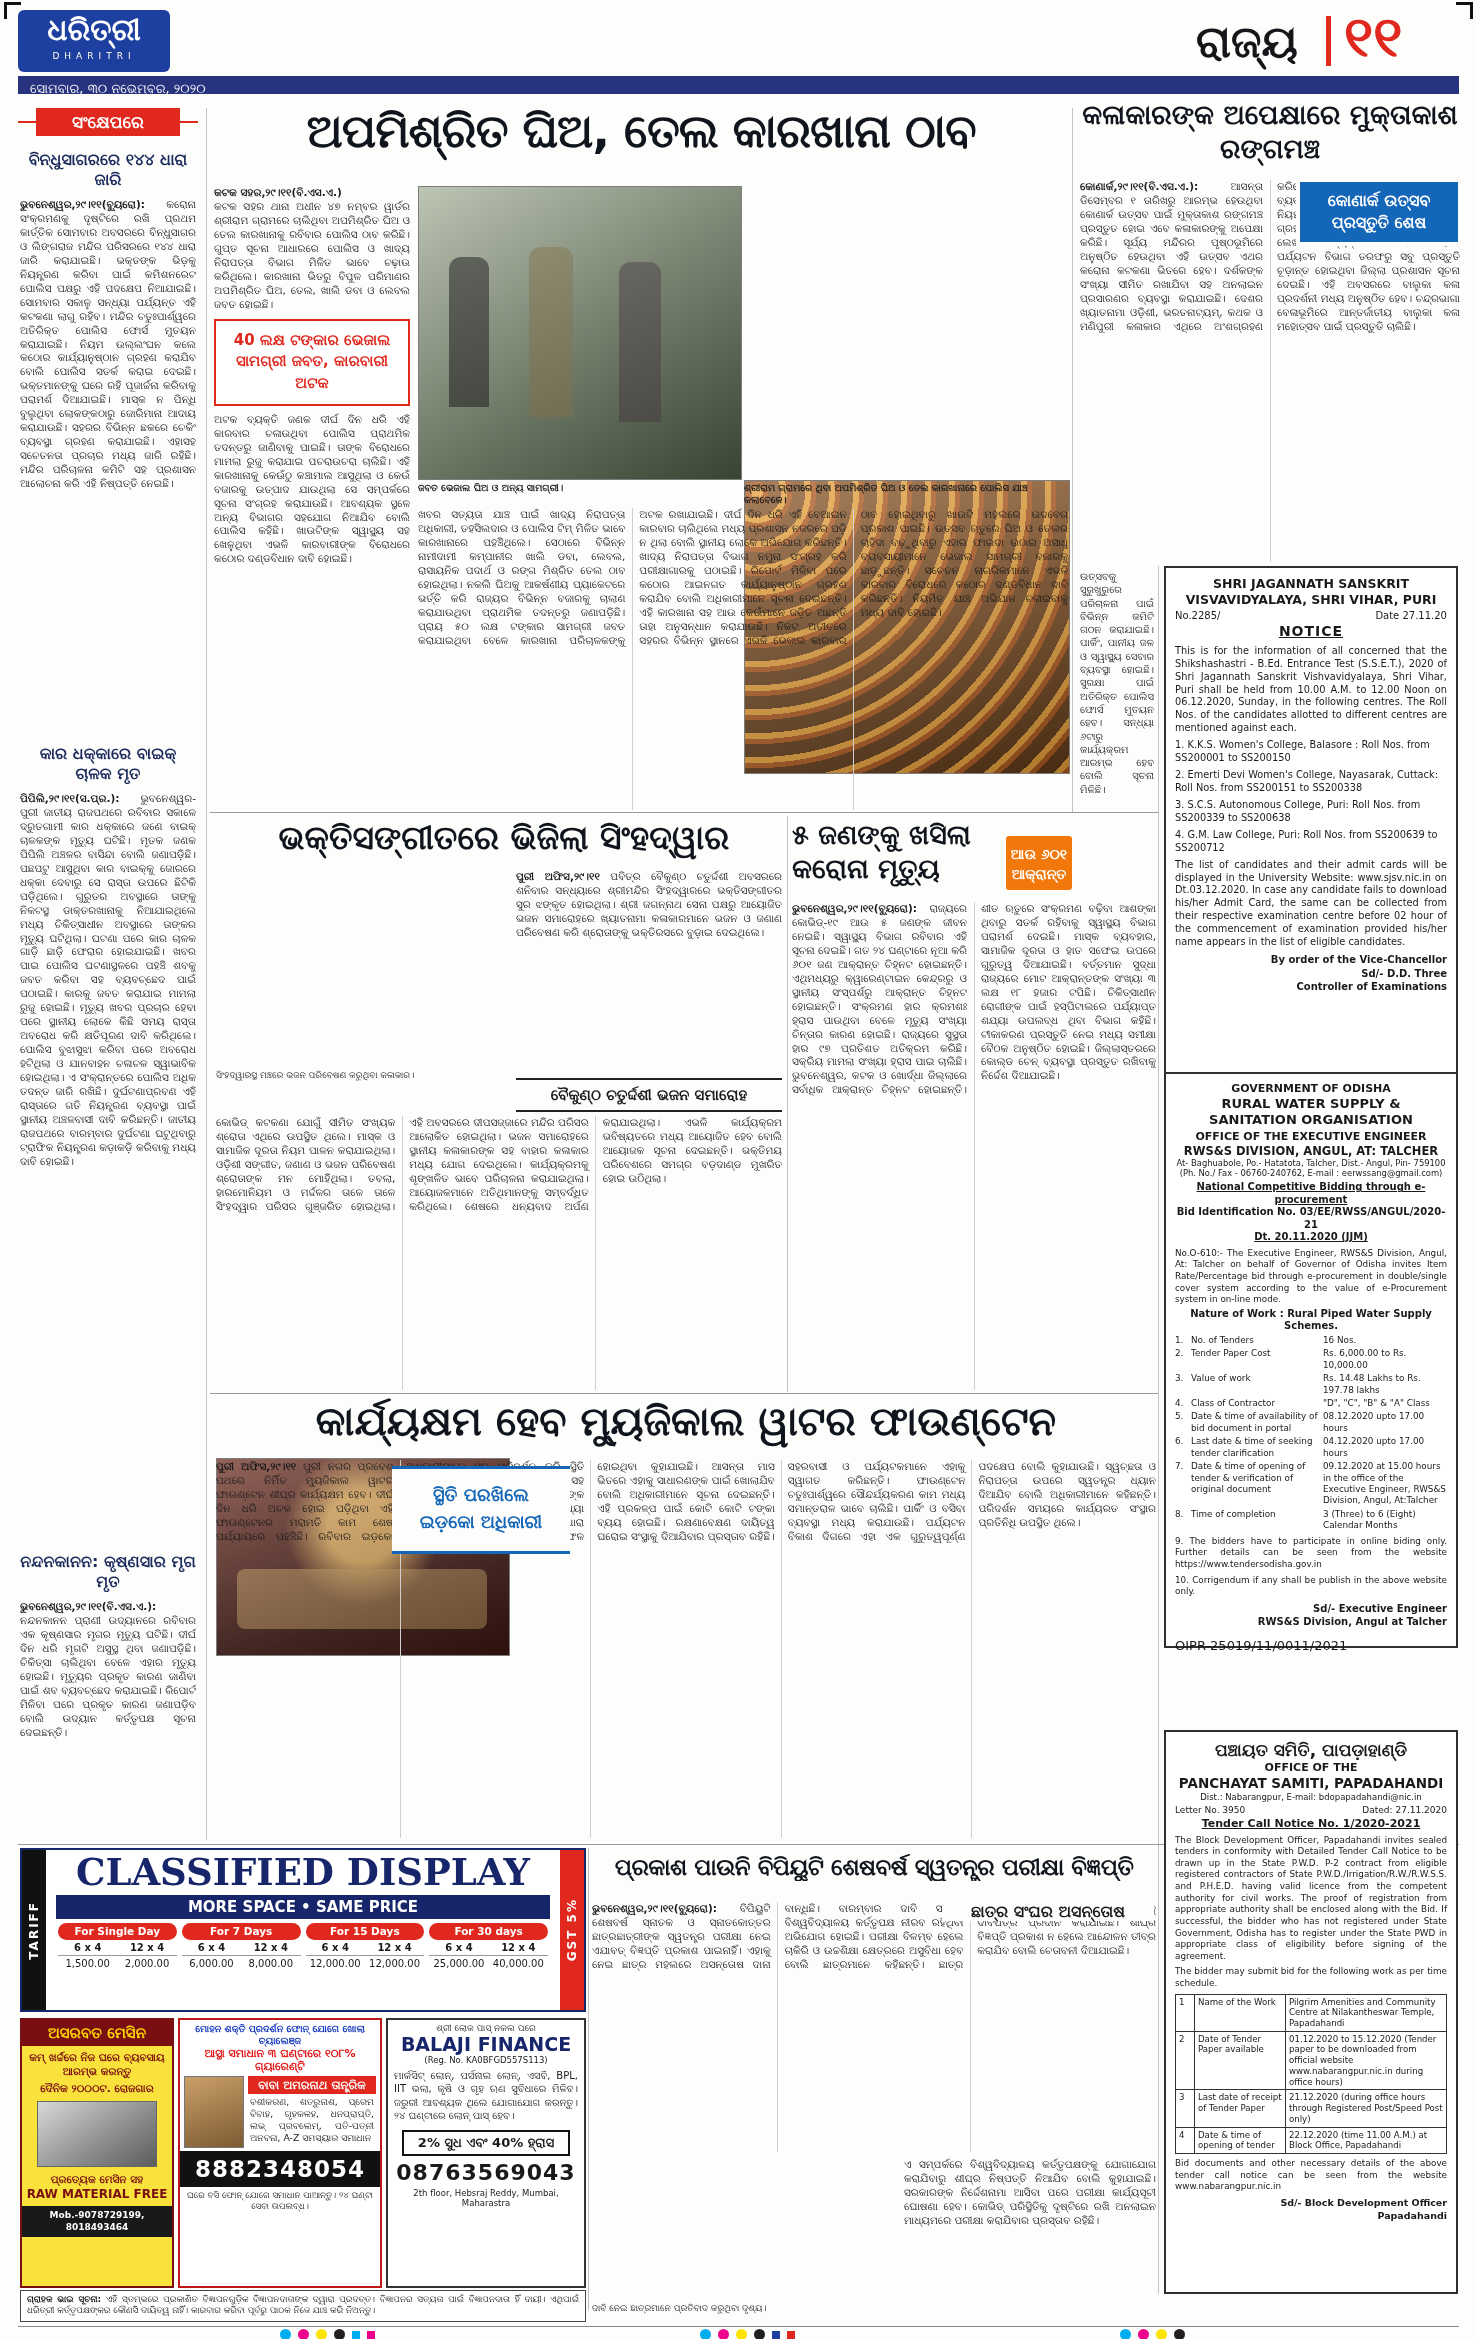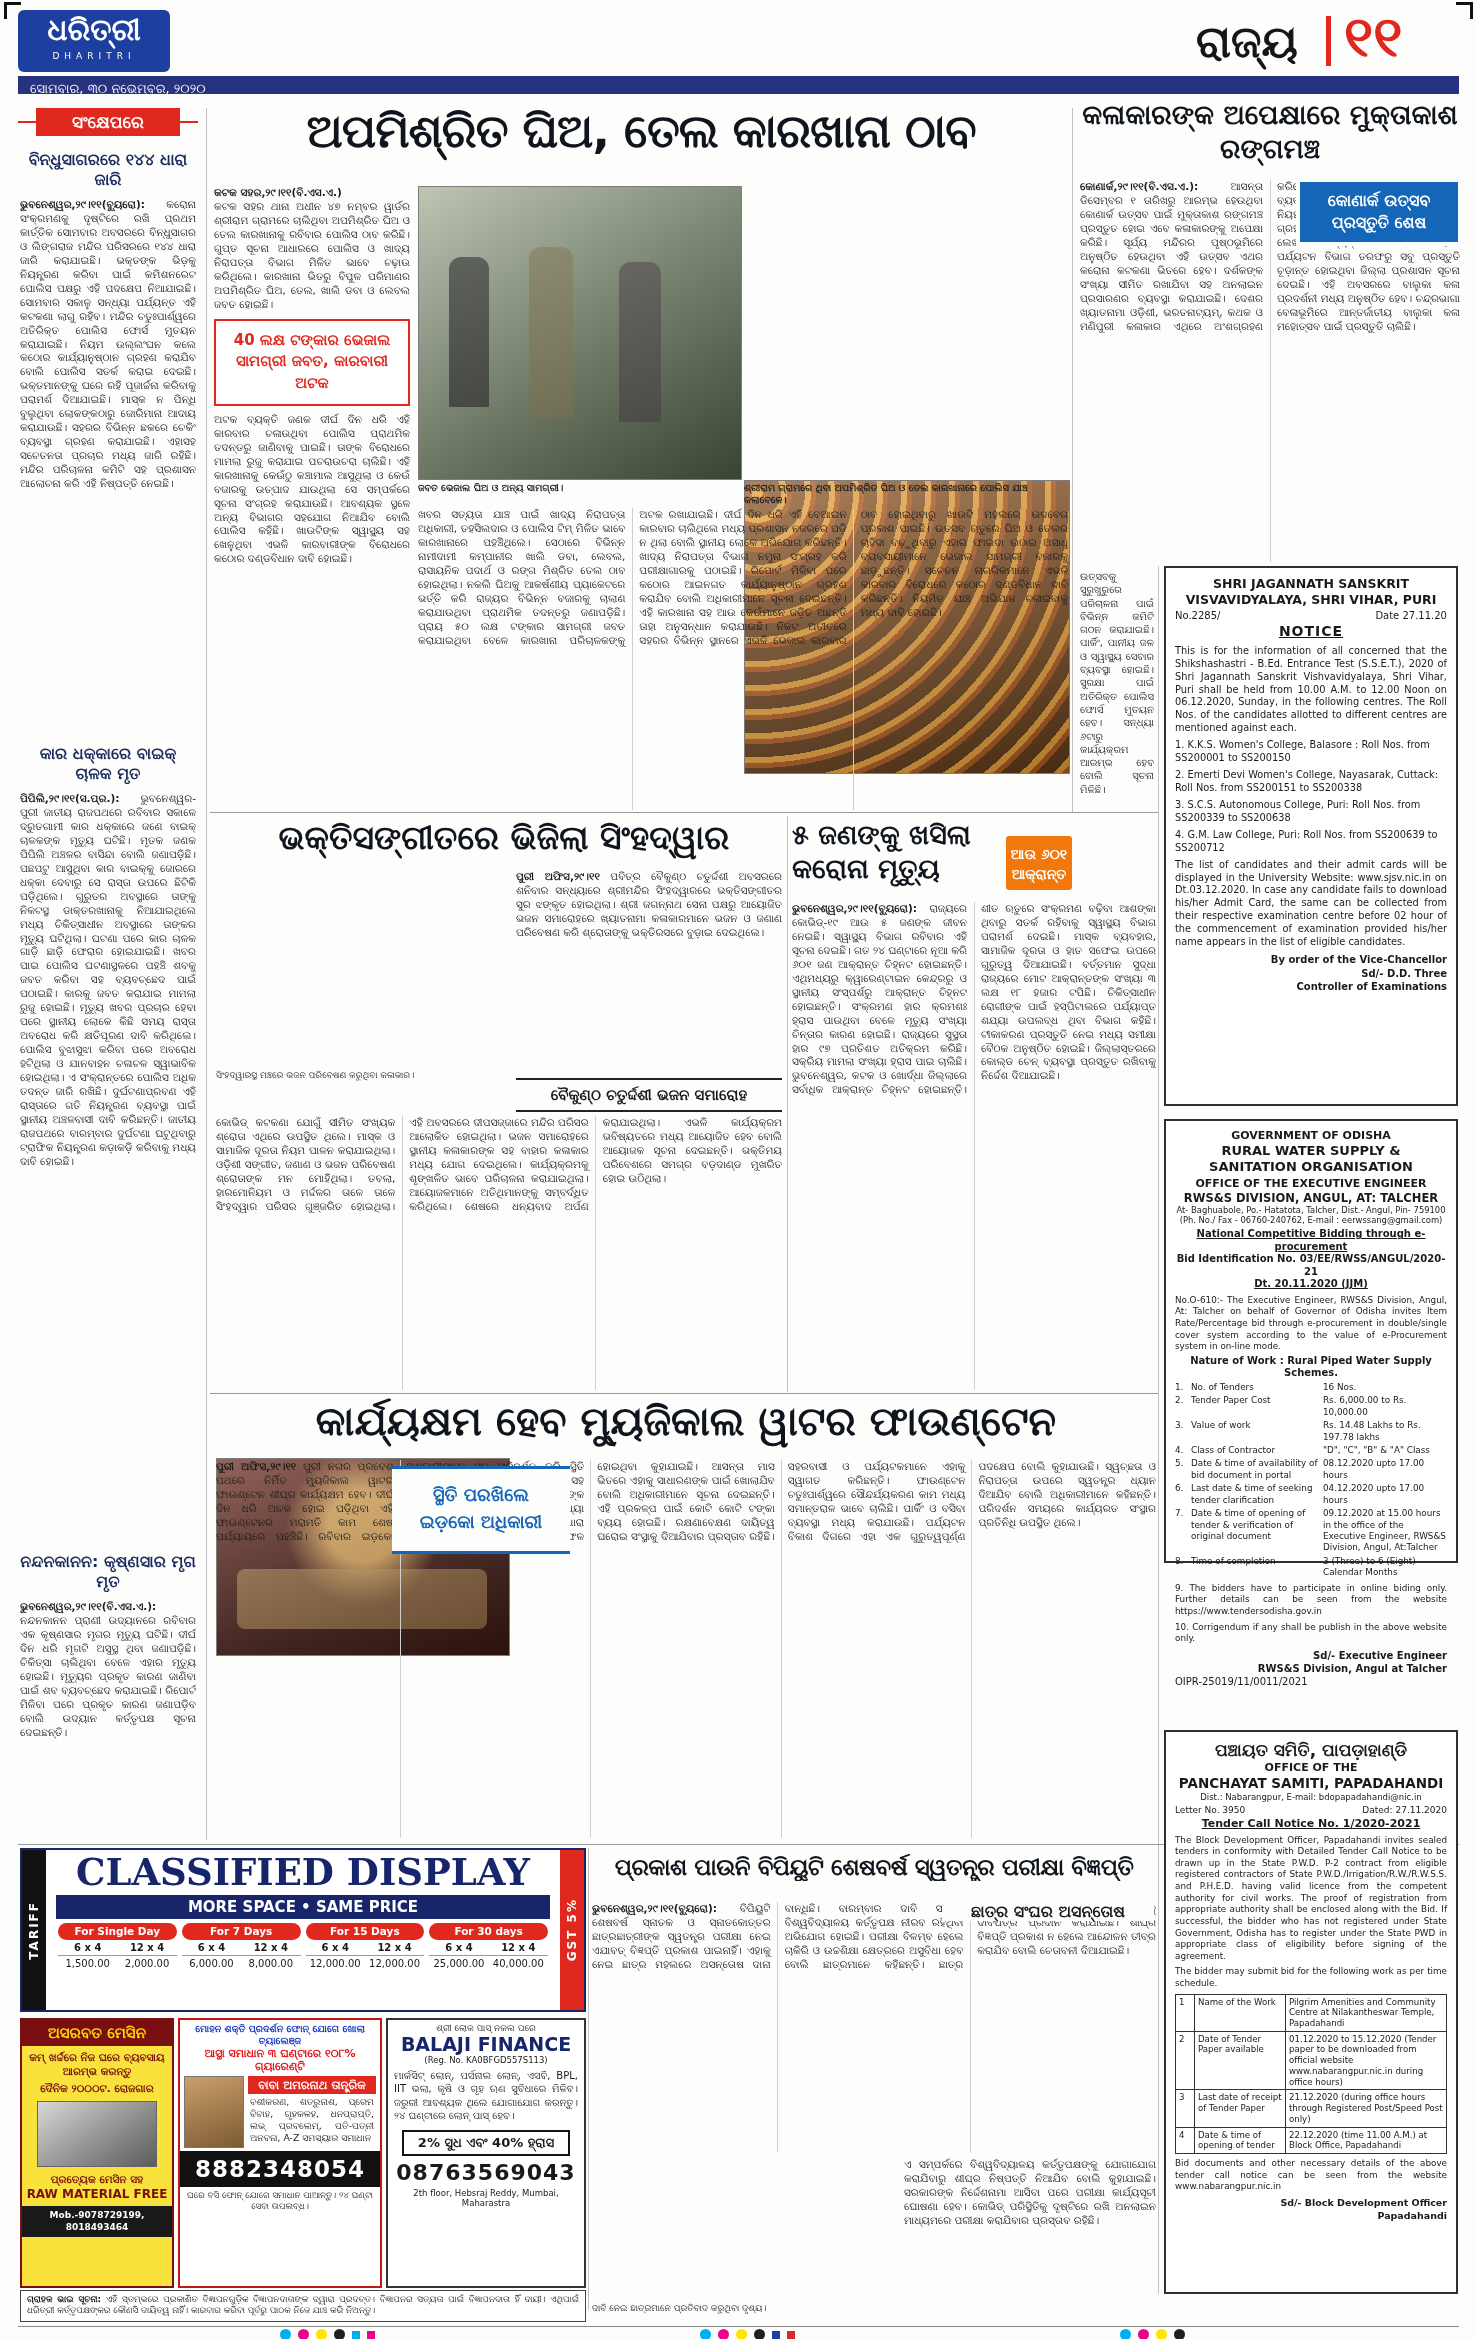--- a/index.html
+++ b/index.html
@@ -247,21 +247,21 @@
     <div class="n-body" style="text-align:left;">3. S.C.S. Autonomous College, Puri: Roll Nos. from SS200339 to SS200638</div>
     <div class="n-body" style="text-align:left;">4. G.M. Law College, Puri: Roll Nos. from SS200639 to SS200712</div>
     <div class="n-body">The list of candidates and their admit cards will be displayed in the University Website: www.sjsv.nic.in on Dt.03.12.2020. In case any candidate fails to download his/her Admit Card, the same can be collected from their respective examination centre before 02 hour of the commencement of examination provided his/her name appears in the list of eligible candidates.</div>
     <div class="n-sign">
       <div>By order of the Vice-Chancellor</div>
       <div>Sd/- D.D. Three</div>
       <div>Controller of Examinations</div>
     </div>
   </div>
 
-  <div class="abs notice" style="top:1119px;height:444px;">
+  <div class="abs notice" style="top:1072px;height:576px;">
     <div class="n-title" style="font-size:11px;">GOVERNMENT OF ODISHA</div>
     <div class="n-title" style="font-size:13px;">RURAL WATER SUPPLY &amp;</div>
     <div class="n-title" style="font-size:13px;">SANITATION ORGANISATION</div>
     <div class="n-title" style="font-size:11px;margin-top:2px;">OFFICE OF THE EXECUTIVE ENGINEER</div>
     <div class="n-title" style="font-size:11.5px;">RWS&amp;S DIVISION, ANGUL, AT: TALCHER</div>
     <div style="font-size:8.4px;text-align:center;">At- Baghuabole, Po.- Hatatota, Talcher, Dist.- Angul, Pin- 759100</div>
     <div style="font-size:8.4px;text-align:center;">(Ph. No./ Fax - 06760-240762, E-mail : eerwssang@gmail.com)</div>
     <div class="n-title" style="font-size:10px;text-decoration:underline;margin-top:3px;">National Competitive Bidding through e-procurement</div>
     <div class="n-title" style="font-size:10px;">Bid Identification No. 03/EE/RWSS/ANGUL/2020-21</div>
     <div class="n-title" style="font-size:10px;text-decoration:underline;">Dt. 20.11.2020 (JJM)</div>
@@ -306,21 +306,21 @@
         <span class="no">8.</span>
         <span class="lb">Time of completion</span>
         <span class="vl">3 (Three) to 6 (Eight) Calendar Months</span>
       </div>
     <div class="n-body" style="font-size:8.8px;">9. The bidders have to participate in online biding only. Further details can be seen from the website https://www.tendersodisha.gov.in</div>
     <div class="n-body" style="font-size:8.8px;">10. Corrigendum if any shall be publish in the above website only.</div>
     <div class="n-sign">
       <div>Sd/- Executive Engineer</div>
       <div>RWS&amp;S Division, Angul at Talcher</div>
     </div>
-    <div style="font-size:10px;margin-top:0;">OIPR-25019/11/0011/2021</div>
+    <div style="font-size:13px;margin-top:9px;">OIPR-25019/11/0011/2021</div>
   </div>
 
   <div class="abs notice" style="top:1730px;height:564px;">
     <div class="n-title" style="font-size:17px;">ପଞ୍ଚାୟତ ସମିତି, ପାପଡ଼ାହାଣ୍ଡି</div>
     <div class="n-title" style="font-size:11px;">OFFICE OF THE</div>
     <div class="n-title" style="font-size:13.5px;">PANCHAYAT SAMITI, PAPADAHANDI</div>
     <div style="font-size:8.5px;text-align:center;">Dist.: Nabarangpur, E-mail: bdopapadahandi@nic.in</div>
     <div class="n-row" style="font-size:9px;">
       <span>Letter No. 3950</span>
       <span>Dated: 27.11.2020</span>

